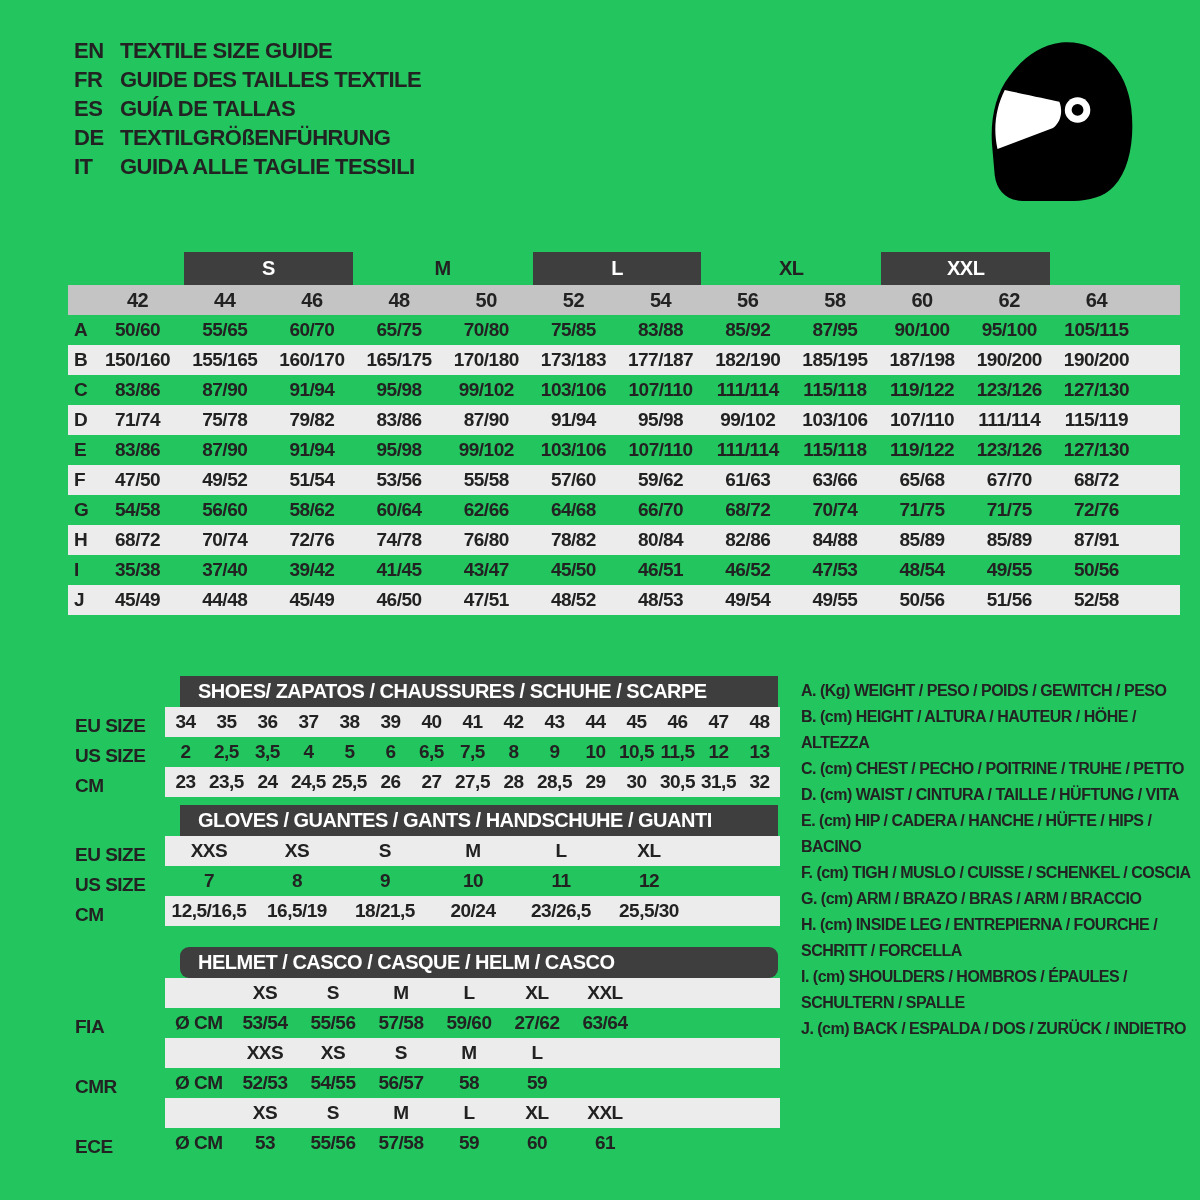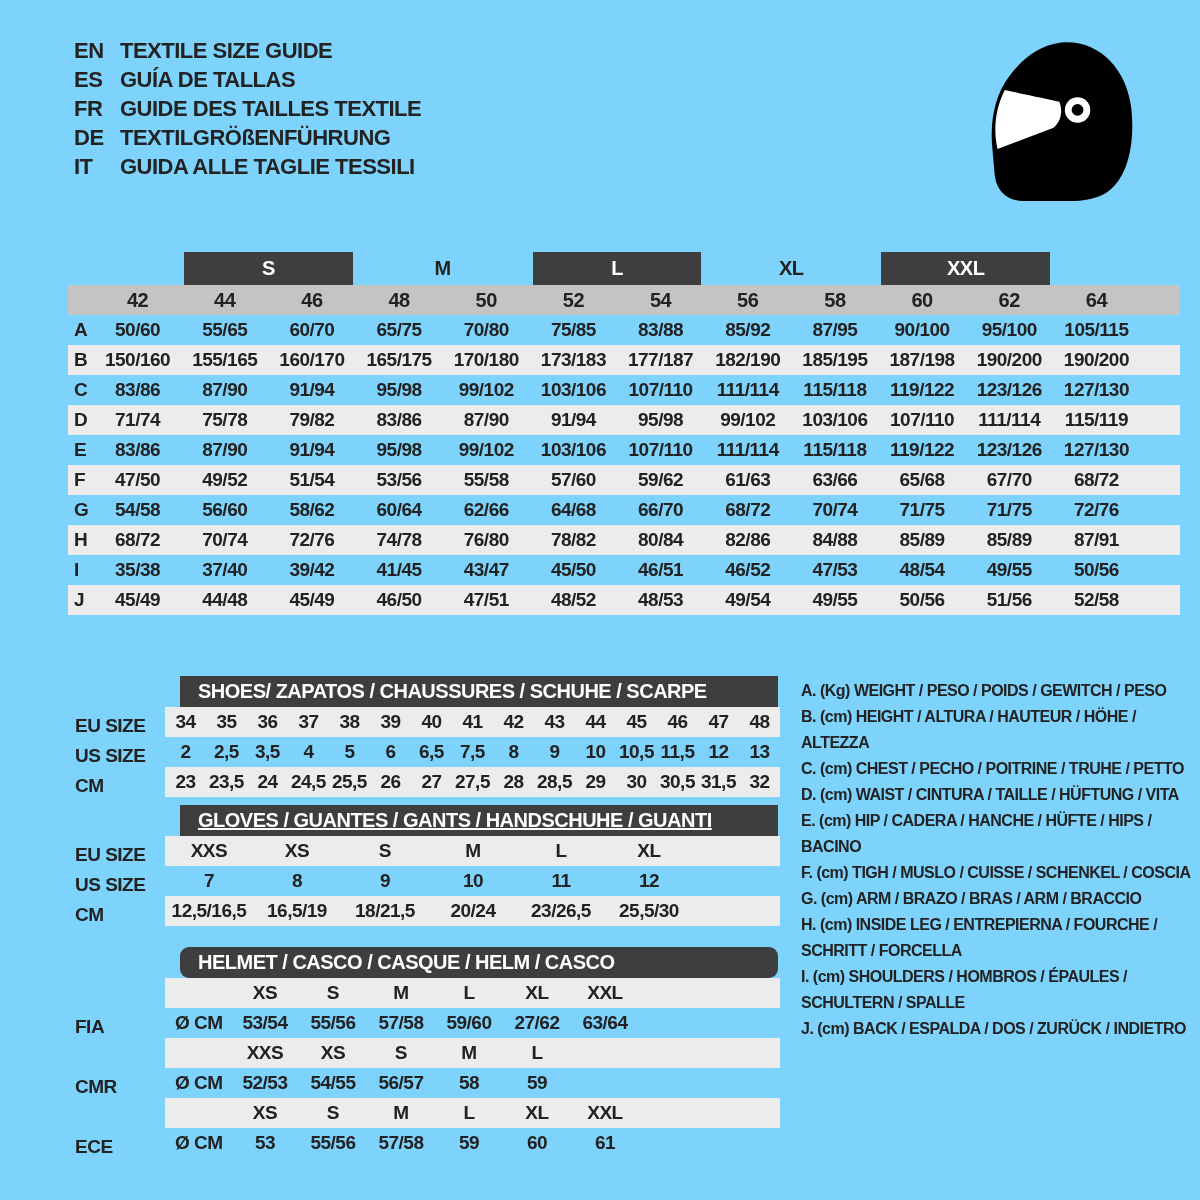--- a/index.html
+++ b/index.html
@@ -1,17 +1,17 @@
 <!DOCTYPE html>
 <html style="--dark: #3e3e3e; --graybar: #c4c4c4; --stripe: #ececec;"><head>
 <meta charset="utf-8">
 <style>
   html,body{margin:0;padding:0;background:#fff;}
   .canvas{
-    position:relative;width:1200px;height:1200px;background:#7dd3fc;overflow:hidden;
+    position:relative;width:1200px;height:1200px;background:#22c55e;overflow:hidden;
     font-family:"Liberation Sans",sans-serif;font-weight:700;color:#222;
     letter-spacing:-0.5px;
   }
   
   .langs{position:absolute;left:74px;top:36px;font-size:22px;}
   .lang-row{display:flex;line-height:29px;}
   .lang-code{width:46px;}
   
   .helmet-icon{position:absolute;left:972px;top:28px;width:182px;height:182px;}
   .helm-body{fill:#000;}
@@ -27,21 +27,21 @@
   .numbar{background:var(--graybar);height:30px;font-size:20px;}
   .mrow{height:30px;}
   .mrow.stripe{background:var(--stripe);}
   .cell{text-align:center;white-space:nowrap;}
   .rlab{padding-left:6px;}
   
   .sub{position:absolute;left:68px;top:676px;width:712px;font-size:19px;}
   .bar{margin-left:112px;width:598px;height:31px;background:var(--dark);color:#fff;
        display:flex;align-items:center;padding-left:18px;box-sizing:border-box;
        font-size:20px;white-space:nowrap;}
-  .gap-gloves{margin-top:8px;text-decoration:underline;}
+  .gap-gloves{margin-top:8px;}
   .gap-helmet{margin-top:21px;border-radius:9px;}
   .srow{display:flex;height:30px;align-items:flex-end;}
   .slab{width:112px;padding-left:7px;box-sizing:border-box;}
   .scells{width:718px;height:30px;display:grid;align-items:center;}
   .scells.stripe-bg{background:var(--stripe);}
   .shoes-grid{grid-template-columns:repeat(15,1fr);}
   .gloves-grid{grid-template-columns:repeat(6,88px);}
   .helmet-grid{grid-template-columns:66px repeat(6,68px);}
   .cell.unit{text-align:left;padding-left:10px;}
   
@@ -52,26 +52,26 @@
 <body>
 
 <div class="canvas">
 
   <div class="langs">
       <div class="lang-row">
         <div class="lang-code">EN</div>
         <div class="lang-label">TEXTILE SIZE GUIDE</div>
       </div>
       <div class="lang-row">
+        <div class="lang-code">FR</div>
+        <div class="lang-label">GUIDE DES TAILLES TEXTILE</div>
+      </div>
+      <div class="lang-row">
         <div class="lang-code">ES</div>
         <div class="lang-label">GUÍA DE TALLAS</div>
-      </div>
-      <div class="lang-row">
-        <div class="lang-code">FR</div>
-        <div class="lang-label">GUIDE DES TAILLES TEXTILE</div>
       </div>
       <div class="lang-row">
         <div class="lang-code">DE</div>
         <div class="lang-label">TEXTILGRÖßENFÜHRUNG</div>
       </div>
       <div class="lang-row">
         <div class="lang-code">IT</div>
         <div class="lang-label">GUIDA ALLE TAGLIE TESSILI</div>
       </div>
     </div>

